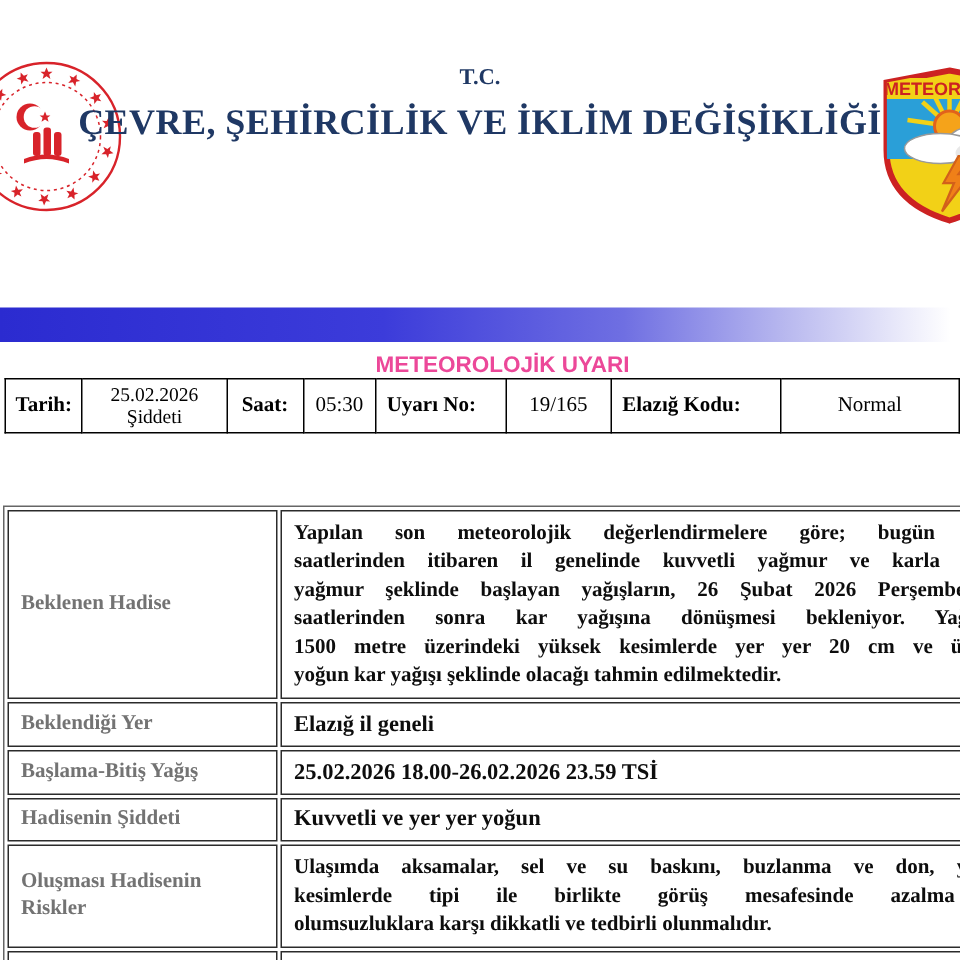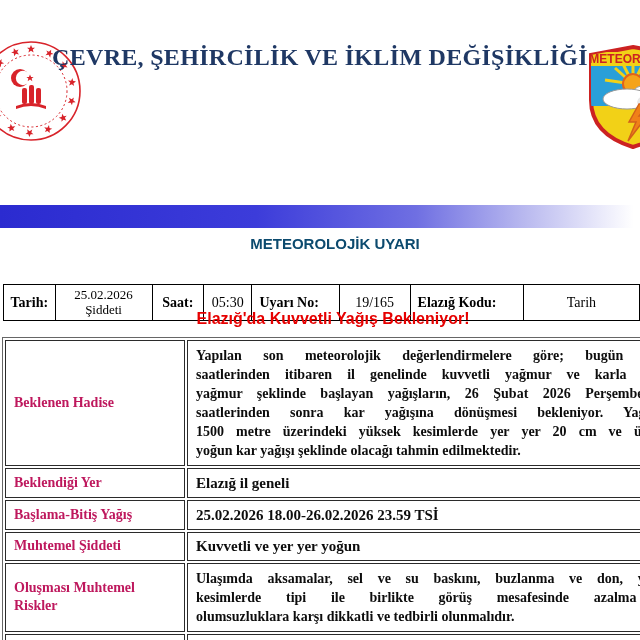--- a/index.html
+++ b/index.html
@@ -15,40 +15,40 @@
   .hdr-l3{font-size:18px;}
   .seal{position:absolute;left:-20px;top:40px;width:102px;height:102px;}
   .shield{position:absolute;left:587px;top:44px;width:92px;height:106px;}
 
   
   .ribbon{position:absolute;top:205px;left:0;width:640px;height:23px;
           background:linear-gradient(to right,#2b2bd0 0%,#3c3cda 40%,#6f6fe2 65%,#b9b9ef 82%,#ffffff 99%);}
 
   
   .banner{position:absolute;top:235px;left:30px;width:610px;text-align:center;
-          font-family:"Liberation Sans",sans-serif;font-weight:bold;font-size:15px;color:#0c4a6e;}
+          font-family:"Liberation Sans",sans-serif;font-weight:bold;font-size:15px;color:#ec4899;}
 
   
-  .info{position:absolute;top:284px;left:3px;border-collapse:collapse;table-layout:fixed;}
+  .info{position:absolute;top:252px;left:3px;border-collapse:collapse;table-layout:fixed;}
   .info td{border:1px solid #000;height:35px;text-align:center;vertical-align:middle;
            font-size:14px;padding:0 2px;white-space:nowrap;overflow:hidden;}
   .info td.b{font-weight:bold;}
   .info td.left{text-align:left;padding-left:7px;margin-top:16px;}
   .info .date{font-size:13px;line-height:1.15;}
 
   
   .alert{position:absolute;top:310px;left:26px;width:614px;text-align:center;
          font-family:"Liberation Sans",sans-serif;font-weight:bold;font-size:16px;color:#e60000;}
 
   
   .wtab{position:absolute;top:337px;left:2px;border-collapse:separate;border-spacing:2px;
         border:1px solid #666;background:#fff;}
   .wtab td{border:1px solid #2b2b2b;vertical-align:middle;background:#fff;}
   .wtab td.lab{width:166px;min-width:166px;max-width:166px;padding:4px 4px 4px 8px;
-               color:#be185d;font-weight:bold;font-size:14px;line-height:1.35;}
+               color:#737373;font-weight:bold;font-size:14px;line-height:1.35;}
   .wtab td.val{width:476px;min-width:476px;max-width:476px;padding:4px 8px;
                font-weight:bold;font-size:15px;color:#0d0d0d;}
   .wtab td.par{padding:5px 8px;}
   .jl{font-size:14px;line-height:19px;text-align:justify;text-align-last:justify;white-space:nowrap;}
   .jl-end{font-size:14px;line-height:19px;text-align:left;}
   .r1{height:122px;} .r2{height:30px;} .r3{height:30px;} .r4{height:28px;} .r5{height:60px;} .r6{height:30px;}
 </style>
 </head>
 <body>
 
@@ -86,20 +86,21 @@
 
     <g fill="#d8232a">
       <rect x="42" y="48" width="5" height="16" rx="2"></rect>
       <rect x="49" y="45" width="5" height="19" rx="2"></rect>
       <rect x="56" y="48" width="5" height="16" rx="2"></rect>
       <path d="M36 66 Q51 60 66 66 L66 69 Q51 63 36 69 Z"></path>
     </g>
   </svg>
 
   <div class="hdr-text">
+    <div class="hdr-tc">T.C.</div>
     <div class="hdr-l1">ÇEVRE, ŞEHİRCİLİK VE İKLİM DEĞİŞİKLİĞİ</div>
   </div>
 
   <svg class="shield" viewBox="0 0 92 106">
     <defs>
       <clipPath id="shclip">
         <path d="M46 3 L88 11 L88 56 C88 80 72 95 46 103 C20 95 4 80 4 56 L4 11 Z"></path>
       </clipPath>
     </defs>
     <path d="M46 3 L88 11 L88 56 C88 80 72 95 46 103 C20 95 4 80 4 56 L4 11 Z" fill="#f2d117" stroke="#cc2222" stroke-width="4"></path>
@@ -140,26 +141,25 @@
       <td class="b" style="width:52px">Tarih:</td>
       <td class="date" style="width:112px">
         <div>25.02.2026</div>
         <div>Şiddeti</div>
       </td>
       <td class="b" style="width:56px">Saat:</td>
       <td style="width:50px">05:30</td>
       <td class="b left" style="width:88px">Uyarı No:</td>
       <td style="width:82px">19/165</td>
       <td class="b left" style="width:118px">Elazığ Kodu:</td>
-      <td style="width:160px">Tarih</td>
+      <td style="width:160px">Normal</td>
     </tr>
   </tbody>
     </table>
 
-  <div class="alert">Elazığ'da Kuvvetli Yağış Bekleniyor!</div>
 
   <table class="wtab">
     <tbody>
         <tr class="r1">
       <td class="lab">Beklenen Hadise</td>
       <td class="val par">
         <div class="jl">Yapılan son meteorolojik değerlendirmelere göre; bugün akşa</div>
         <div class="jl">saatlerinden itibaren il genelinde kuvvetli yağmur ve karla karış</div>
         <div class="jl">yağmur şeklinde başlayan yağışların, 26 Şubat 2026 Perşembe öğ</div>
         <div class="jl">saatlerinden sonra kar yağışına dönüşmesi bekleniyor. Yağışlar</div>
@@ -169,25 +169,25 @@
     </tr>
     <tr class="r2">
       <td class="lab">Beklendiği Yer</td>
       <td class="val">Elazığ  il geneli</td>
     </tr>
     <tr class="r3">
       <td class="lab">Başlama-Bitiş Yağış</td>
       <td class="val">25.02.2026 18.00-26.02.2026 23.59 TSİ</td>
     </tr>
     <tr class="r4">
-      <td class="lab">Muhtemel Şiddeti</td>
+      <td class="lab">Hadisenin Şiddeti</td>
       <td class="val">Kuvvetli ve yer yer yoğun</td>
     </tr>
     <tr class="r5">
-      <td class="lab">Oluşması Muhtemel Riskler</td>
+      <td class="lab">Oluşması Hadisenin Riskler</td>
       <td class="val par">
         <div class="jl">Ulaşımda aksamalar, sel ve su baskını, buzlanma ve don, yükse</div>
         <div class="jl">kesimlerde tipi ile birlikte görüş mesafesinde azalma gi</div>
         <div class="jl-end">olumsuzluklara karşı dikkatli ve tedbirli olunmalıdır.</div>
       </td>
     </tr>
     <tr class="r6">
       <td class="lab"></td>
       <td class="val"></td>
     </tr>

